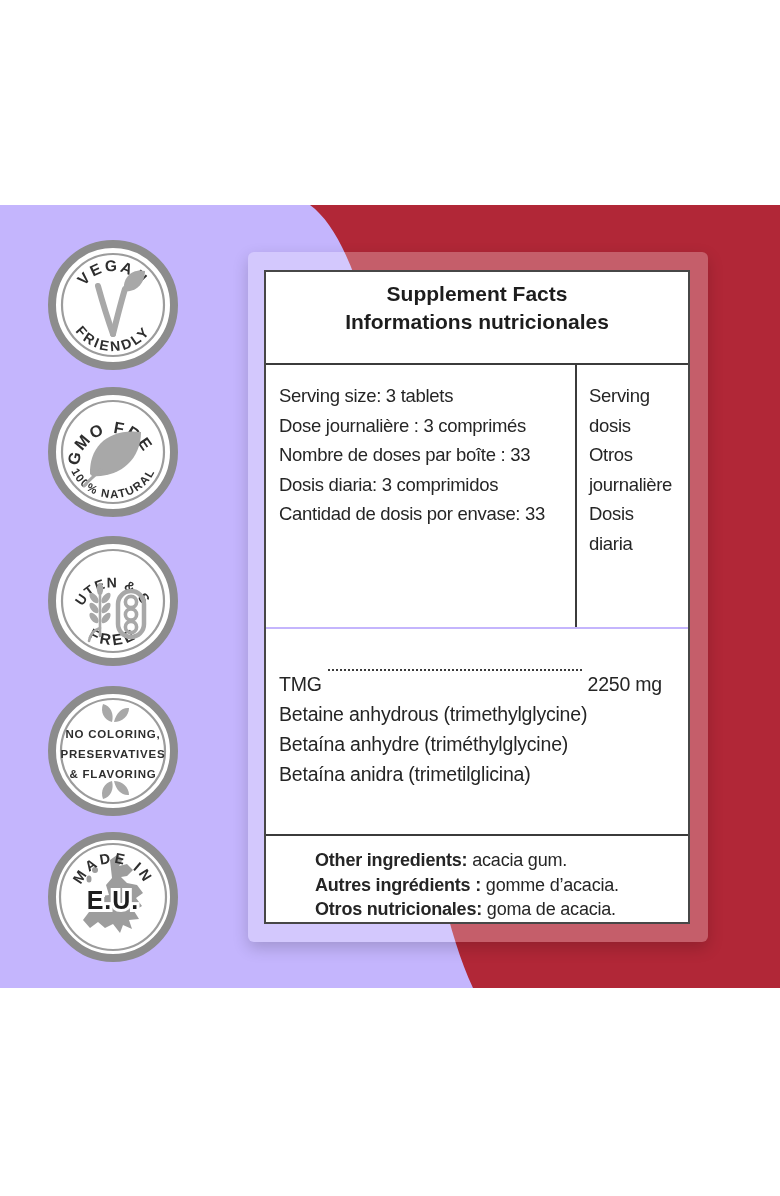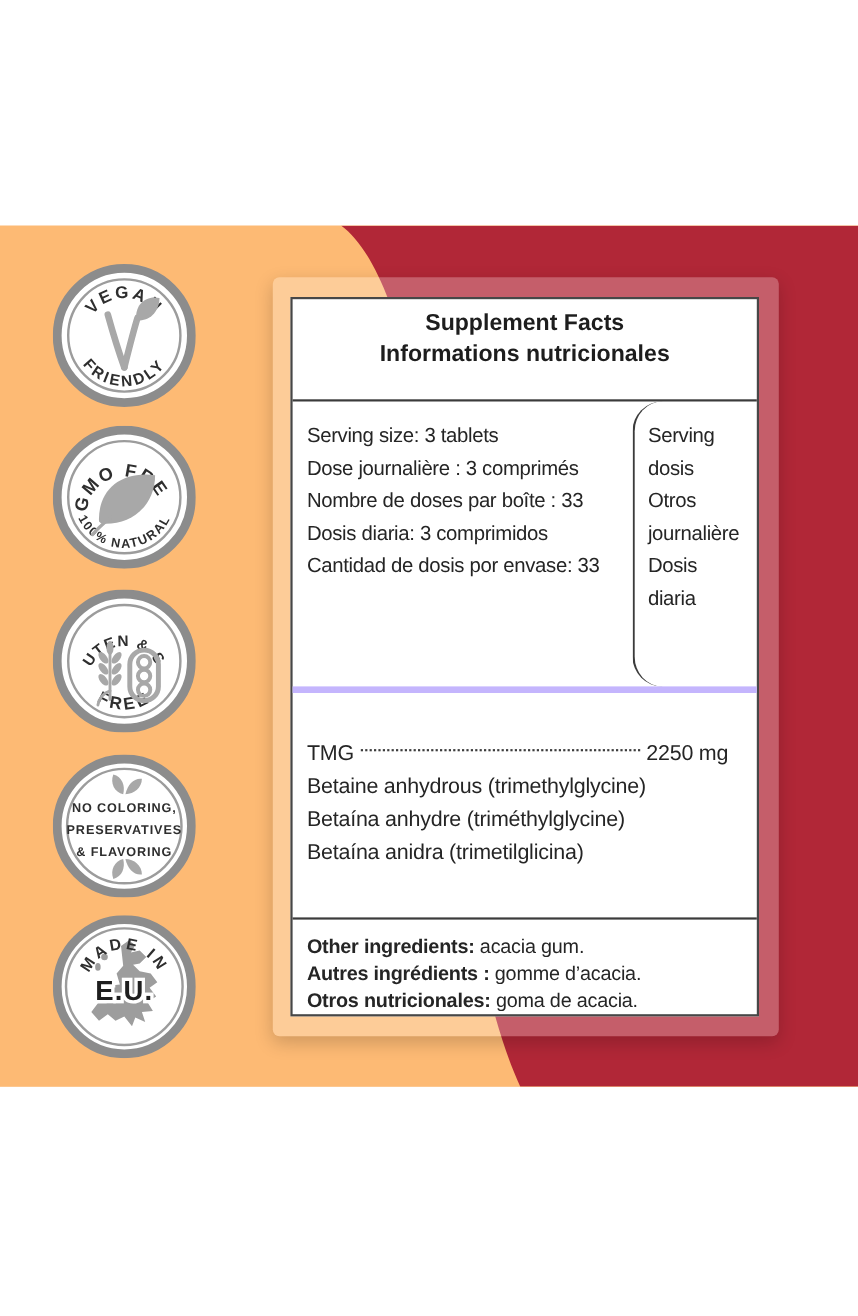--- a/index.html
+++ b/index.html
@@ -1,50 +1,50 @@
 <!DOCTYPE html>
 <html><head>
 <meta charset="utf-8">
 <style>
   html,body{margin:0;padding:0;}
   body{
     width:780px;height:1196px;position:relative;background:#ffffff;
     font-family:"Liberation Sans",sans-serif;color:#252525;overflow:hidden;
   }
-  .scene{position:absolute;left:0;top:205px;width:780px;height:783px;background:#fdba74;overflow:hidden;}
+  .scene{position:absolute;left:0;top:205px;width:780px;height:783px;background:#c4b5fd;overflow:hidden;}
   .red-shape{position:absolute;left:0;top:0;width:780px;height:783px;display:block;}
   .halo-card{
     position:absolute;left:248px;top:47px;width:460px;height:690px;
     background:rgba(255,255,255,0.26);border-radius:6px;
     box-shadow:0 6px 16px rgba(0,0,0,0.18);
   }
   .label-box{
     position:absolute;left:264px;top:65px;width:426px;height:654px;
     background:#ffffff;border:2px solid #474747;box-sizing:border-box;
     display:flex;flex-direction:column;
   }
   .sec-header{
     height:99px;box-sizing:border-box;border-bottom:2px solid #3b3b3b;
     text-align:center;padding-top:8px;font-weight:bold;font-size:21px;line-height:27.5px;color:#1d1d1d;
   }
   .sec-serving{
-    height:282px;box-sizing:border-box;border-bottom:6px solid #c4b5fd;
+    height:282px;box-sizing:border-box;border-bottom:2px solid #c4b5fd;
     display:flex;flex-direction:row;font-size:18.5px;line-height:29.5px;letter-spacing:-0.3px;
   }
   .serv-left{width:309px;box-sizing:border-box;padding:16px 6px 0 13px;}
-  .serv-right{flex:1;box-sizing:border-box;border-left:2px solid #3b3b3b;padding:16px 4px 0 12px;border-radius:27px;}
+  .serv-right{flex:1;box-sizing:border-box;border-left:2px solid #3b3b3b;padding:16px 4px 0 12px;}
   .sec-tmg{
     height:218px;box-sizing:border-box;border-bottom:2px solid #3b3b3b;
     padding:40px 26px 0 13px;font-size:19.5px;line-height:30px;letter-spacing:-0.2px;
   }
-  .tmg-row{display:flex;align-items:center;}
+  .tmg-row{display:flex;align-items:flex-start;}
   .leader{flex:1;border-bottom:2.5px dotted #3c3c3c;margin:0 6px 5px 6px;}
   .sec-other{
     flex:1;box-sizing:border-box;padding:12px 14px 0 13px;
-    font-size:18px;line-height:24.6px;letter-spacing:-0.2px;
+    font-size:18px;line-height:24.6px;letter-spacing:-0.2px;margin-left:36px;
   }
   .sec-other .lbl{font-weight:bold;}
   .badge{position:absolute;left:48px;}
   .ring-outer{fill:#ffffff;stroke:#8c8c8c;stroke-width:8;}
   .ring-inner{fill:none;stroke:#9c9c9c;stroke-width:2.2;}
   .arc-text{font-family:"Liberation Sans",sans-serif;font-weight:bold;fill:#2e2e2e;}
   .badge-lines{font-family:"Liberation Sans",sans-serif;font-weight:bold;fill:#2e2e2e;font-size:11.5px;letter-spacing:0.8px;}
   .icon-stroke{stroke:#a8a8a8;fill:none;stroke-linecap:round;}
   .icon-fill{fill:#a8a8a8;stroke:none;}
   .eu-map{fill:#9d9d9d;}

